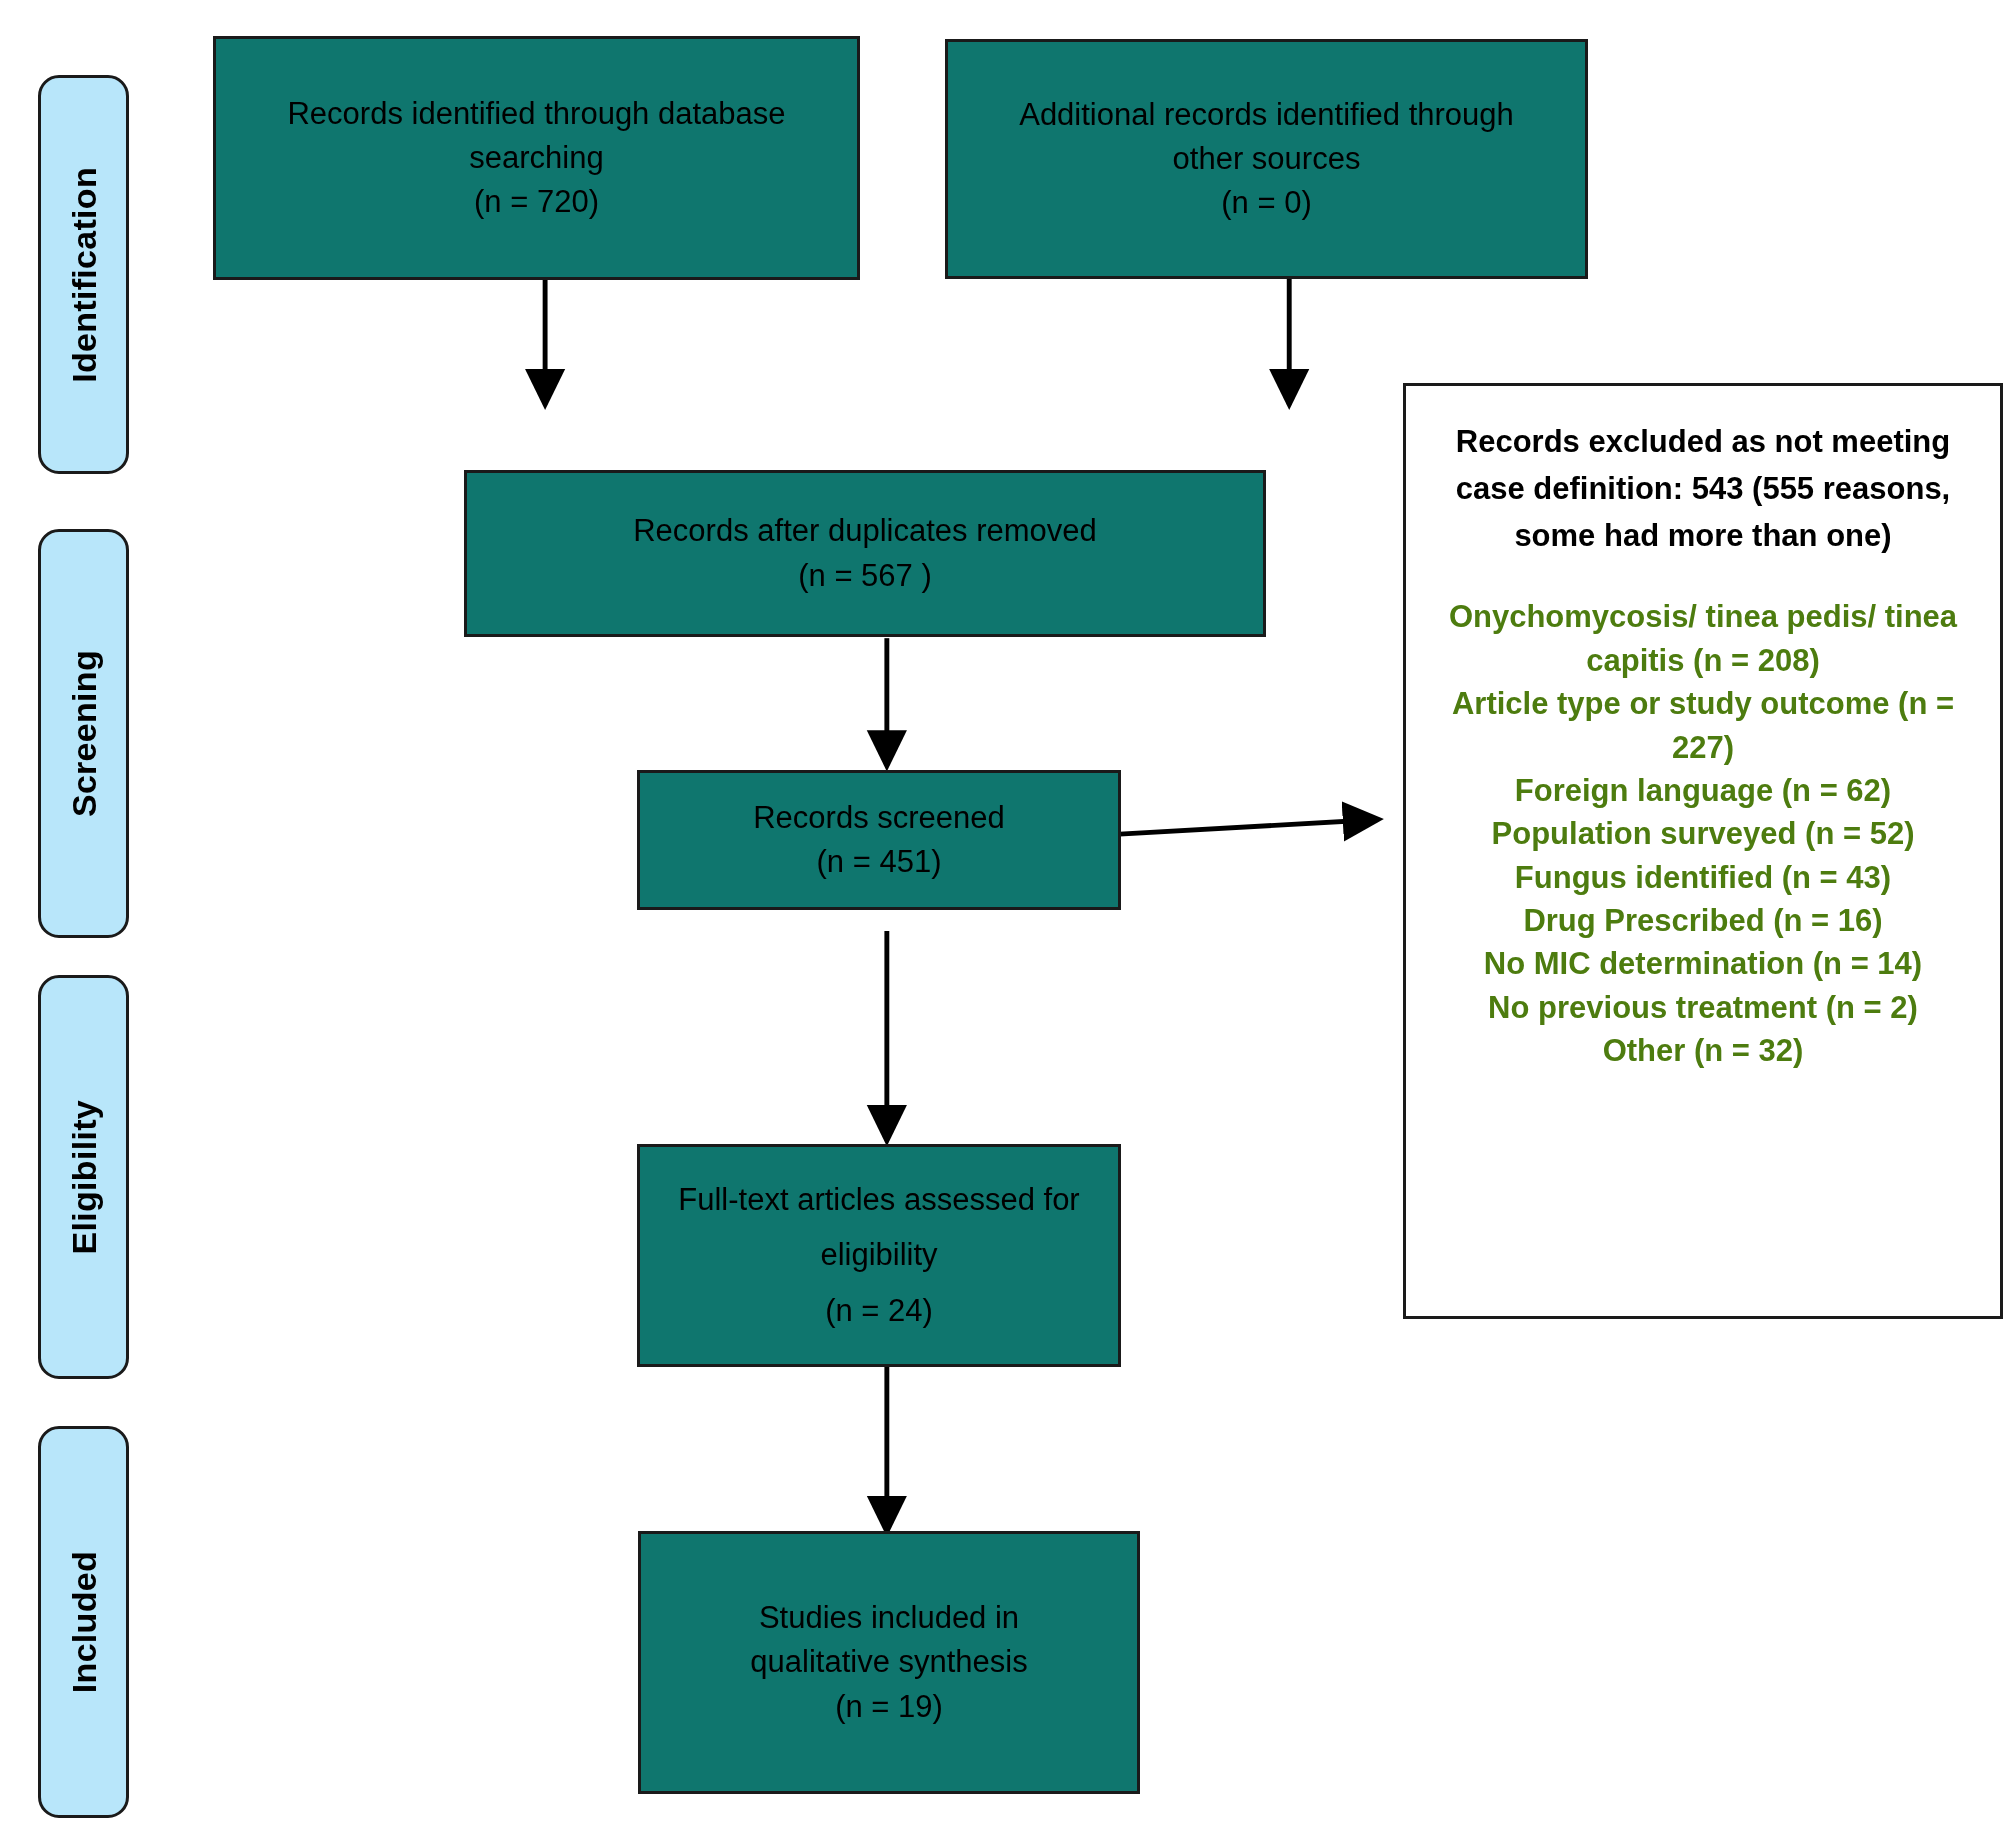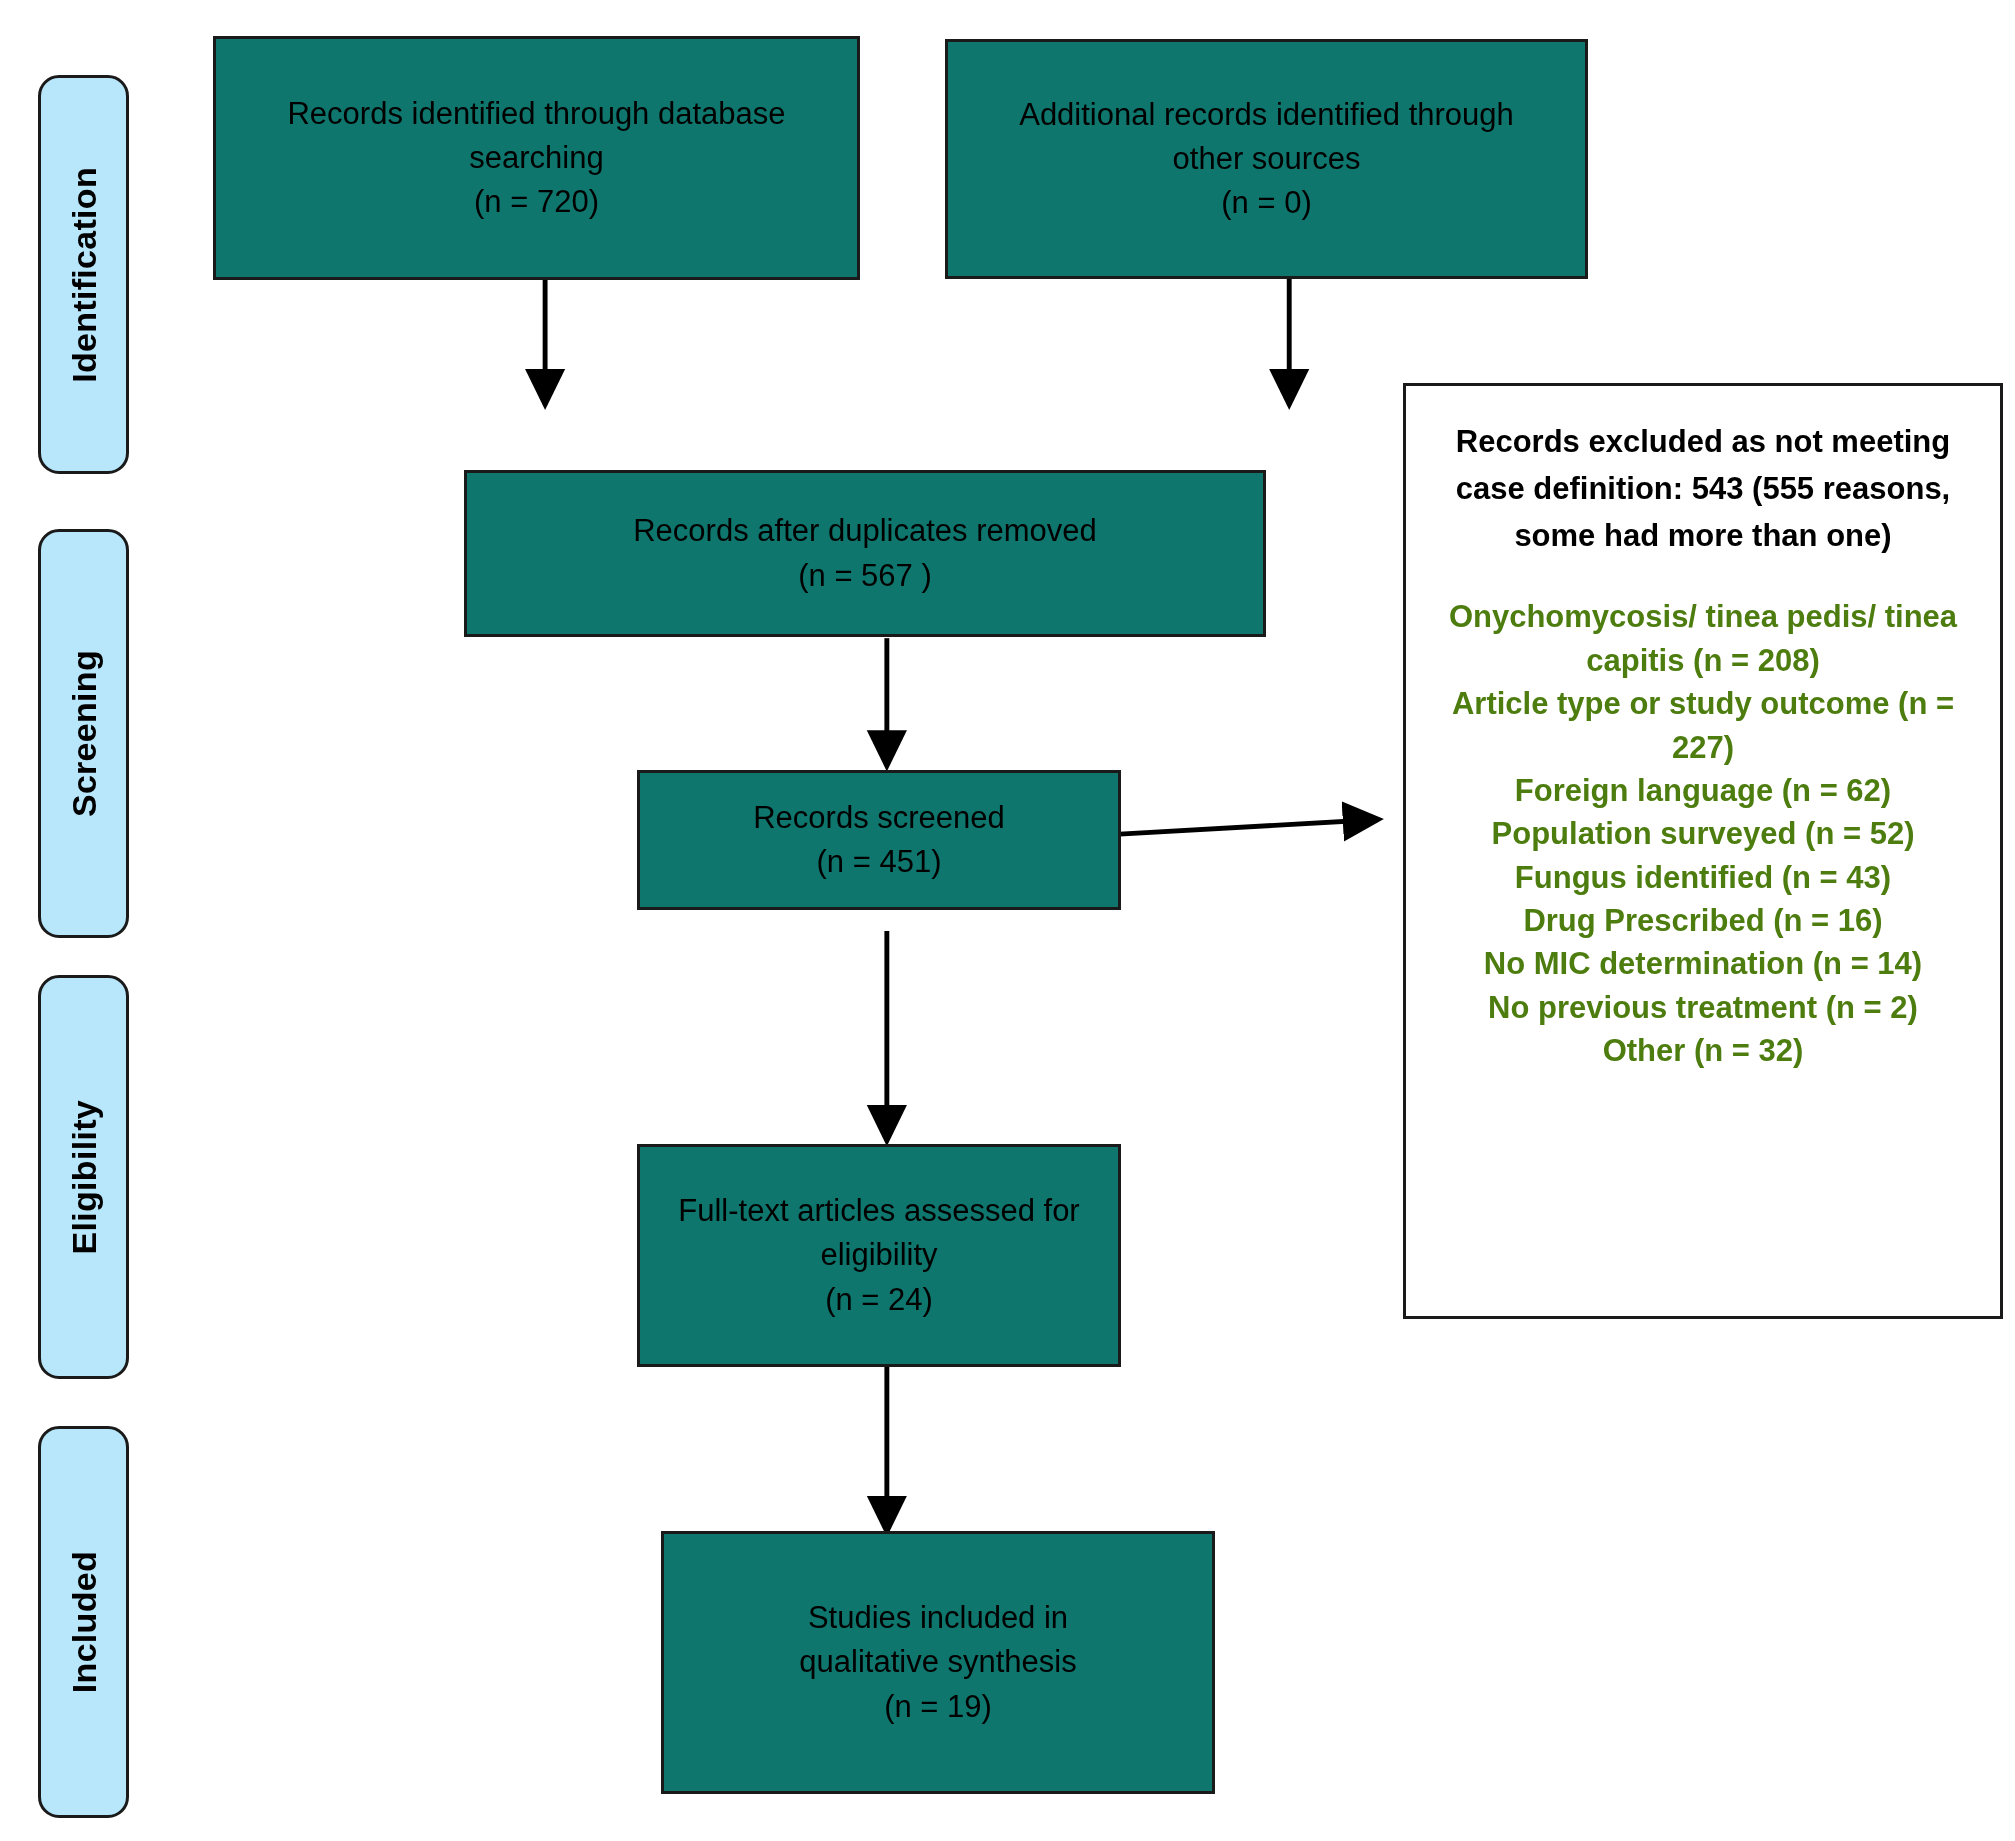--- a/index.html
+++ b/index.html
@@ -156,27 +156,27 @@
   <div class="flow-box" style="left:464px; top:470px; width:802px; height:167px;">
     <span class="flow-line">Records after duplicates removed</span>
     <span class="flow-line">(n = 567 )</span>
   </div>
 
   <div class="flow-box" style="left:637px; top:770px; width:484px; height:140px;">
     <span class="flow-line">Records screened</span>
     <span class="flow-line">(n = 451)</span>
   </div>
 
-  <div class="flow-box" style="left:637px; top:1144px; width:484px; height:223px;">
+  <div class="flow-box" style="left:637px; top:1144px; width:484px; height:223px;gap:11px;">
     <span class="flow-line">Full-text articles assessed for</span>
     <span class="flow-line">eligibility</span>
     <span class="flow-line">(n = 24)</span>
   </div>
 
-  <div class="flow-box" style="left:661px; top:1531px; width:554px; height:263px;">
+  <div class="flow-box" style="left:638px; top:1531px; width:502px; height:263px;">
     <span class="flow-line">Studies included in</span>
     <span class="flow-line">qualitative synthesis</span>
     <span class="flow-line">(n = 19)</span>
   </div>
 
   <div class="exclusion-box" style="left:1403px; top:383px; width:600px; height:936px;">
     <span class="excl-head-line">Records excluded as not meeting</span>
     <span class="excl-head-line">case definition: 543 (555 reasons,</span>
     <span class="excl-head-line">some had more than one)</span>
 

